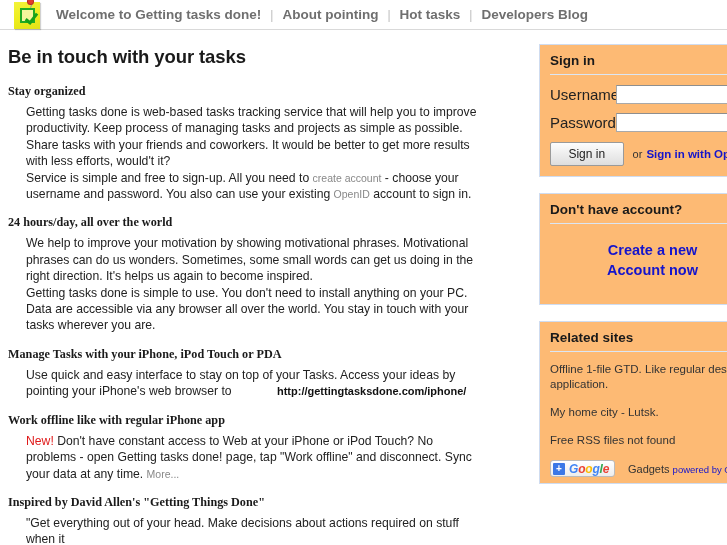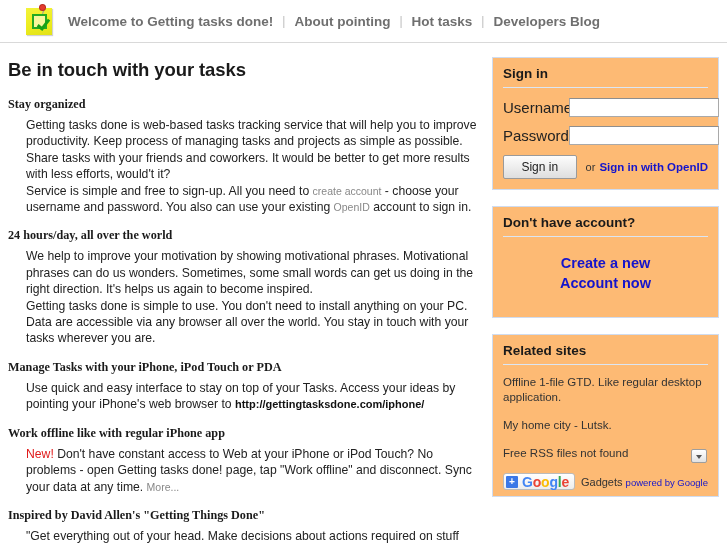--- a/index.html
+++ b/index.html
@@ -14,26 +14,26 @@
   #page {
     position: relative;
     width: 727px; height: 545px;
     background: #ffffff;
     overflow: hidden;
   }
 
   
   #header {
     position: relative;
-    height: 43px;
+    height: 30px;
     background: #ffffff;
     border-bottom: 1px solid #d9d9d9;
     display: flex;
     align-items: center;
-    padding-left: 24px;
+    padding-left: 12px;
   }
   #logo {
     position: relative;
     width: 30px; height: 32px;
     margin-right: 14px;
     flex: 0 0 auto;
   }
   .note {
     position: absolute;
     left: 2px; top: 3px;
@@ -85,20 +85,21 @@
     font-weight: normal;
     font-size: 12px;
   }
 
   
   #body-wrap {
     display: flex;
     align-items: flex-start;
     padding: 0;
     height: 502px;
+    gap: 47px;
   }
   #main {
     width: 492px;
     flex: 0 0 492px;
     padding: 12px 14px 0 8px;
     overflow: hidden;
   }
   #sidebar {
     width: 235px;
     flex: 0 0 235px;
@@ -131,20 +132,21 @@
   .small-link {
     color: #888;
     font-size: 10.5px;
     text-decoration: none;
   }
   .bold-link {
     color: #111;
     font-size: 11px;
     font-weight: bold;
     text-decoration: none;
+    margin-left: 42px;
   }
   .new-badge {
     color: #e01b1b;
     font-weight: normal;
   }
 
   
   .panel {
     border: 1px solid #cfdcf0;
     background: #fdba74;
@@ -269,21 +271,21 @@
     width: 12px; height: 12px;
     background: #3b78e7;
     color: #fff;
     font-size: 10px;
     line-height: 12px;
     text-align: center;
     font-weight: bold;
     border-radius: 1px;
     margin-right: 4px;
   }
-  .gword { font-size: 14px; font-weight: bold; letter-spacing: -0.2px; }
+  .gword { font-size: 12px; font-weight: bold; letter-spacing: -0.2px; font-style: italic; }
   .gword .b1 { color: #4285f4; }
   .gword .r1 { color: #ea4335; }
   .gword .y1 { color: #fbbc05; }
   .gword .b2 { color: #4285f4; }
   .gword .g1 { color: #34a853; }
   .gword .r2 { color: #ea4335; }
   .gadget-text { font-size: 11px; color: #333; }
   .gadget-text .pbg { color: #1414cc; font-size: 9.5px; }
 </style>
 </head>

